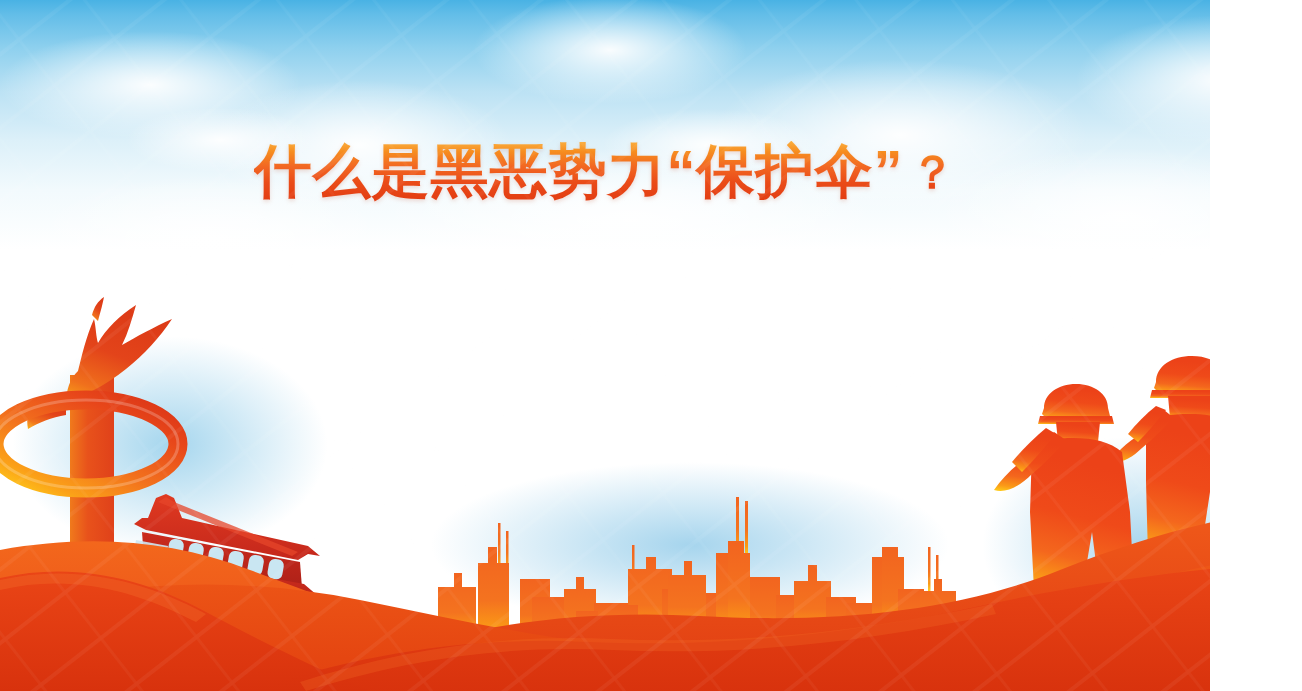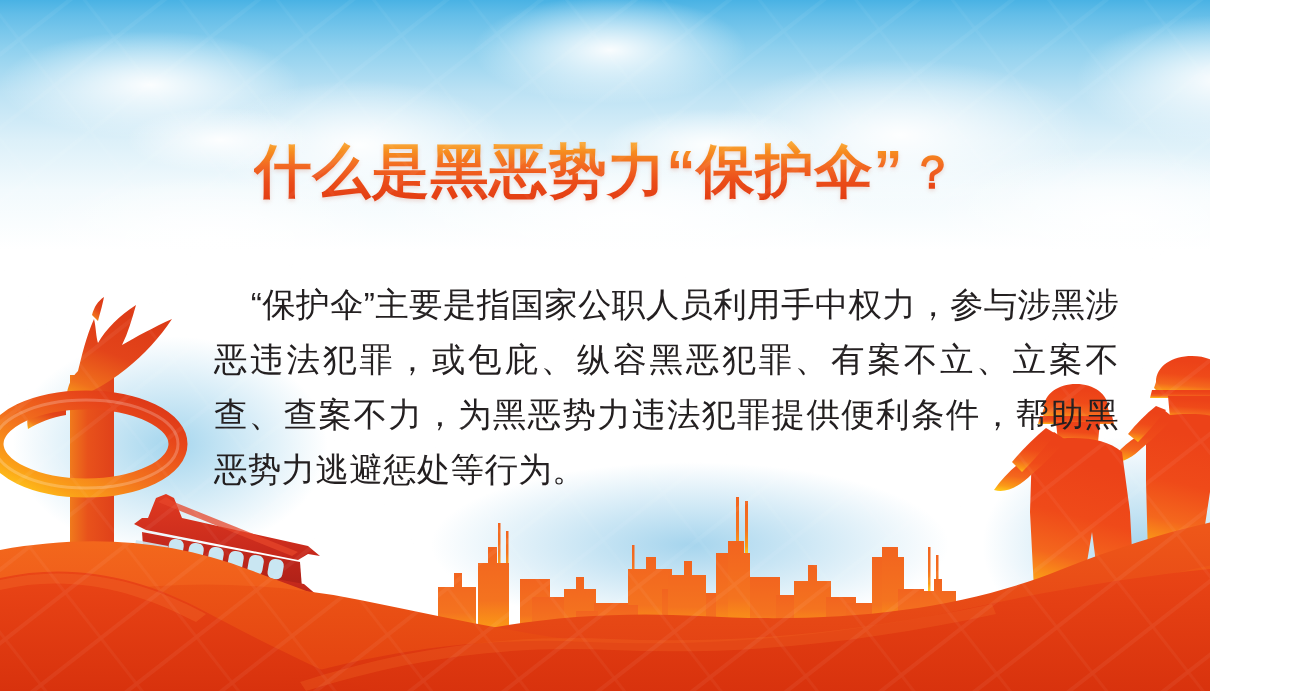--- a/index.html
+++ b/index.html
@@ -421,18 +421,15 @@
                C740 215 866 201 992 174 L996 184
                C868 212 742 226 612 220
                C502 215 404 230 306 261 Z" fill="#f36a23" opacity="0.3"></path>
     </svg>
   </div>
 
   <div class="title-wrap">
     <span class="title"><span>什么是黑恶势力“保护伞”</span><span class="qmark">？</span></span>
   </div>
 
-  <div class="body-wrap">
-    <p class="body-text">“保护伞”主要是指国家公职人员利用手中权力，参与涉黑涉恶违法犯罪，或包庇、纵容黑恶犯罪、有案不立、立案不查、查案不力，为黑恶势力违法犯罪提供便利条件，帮助黑恶势力逃避惩处等行为。</p>
-  </div>
 
   <div class="watermark"></div>
 </div>
 
 </body></html>

